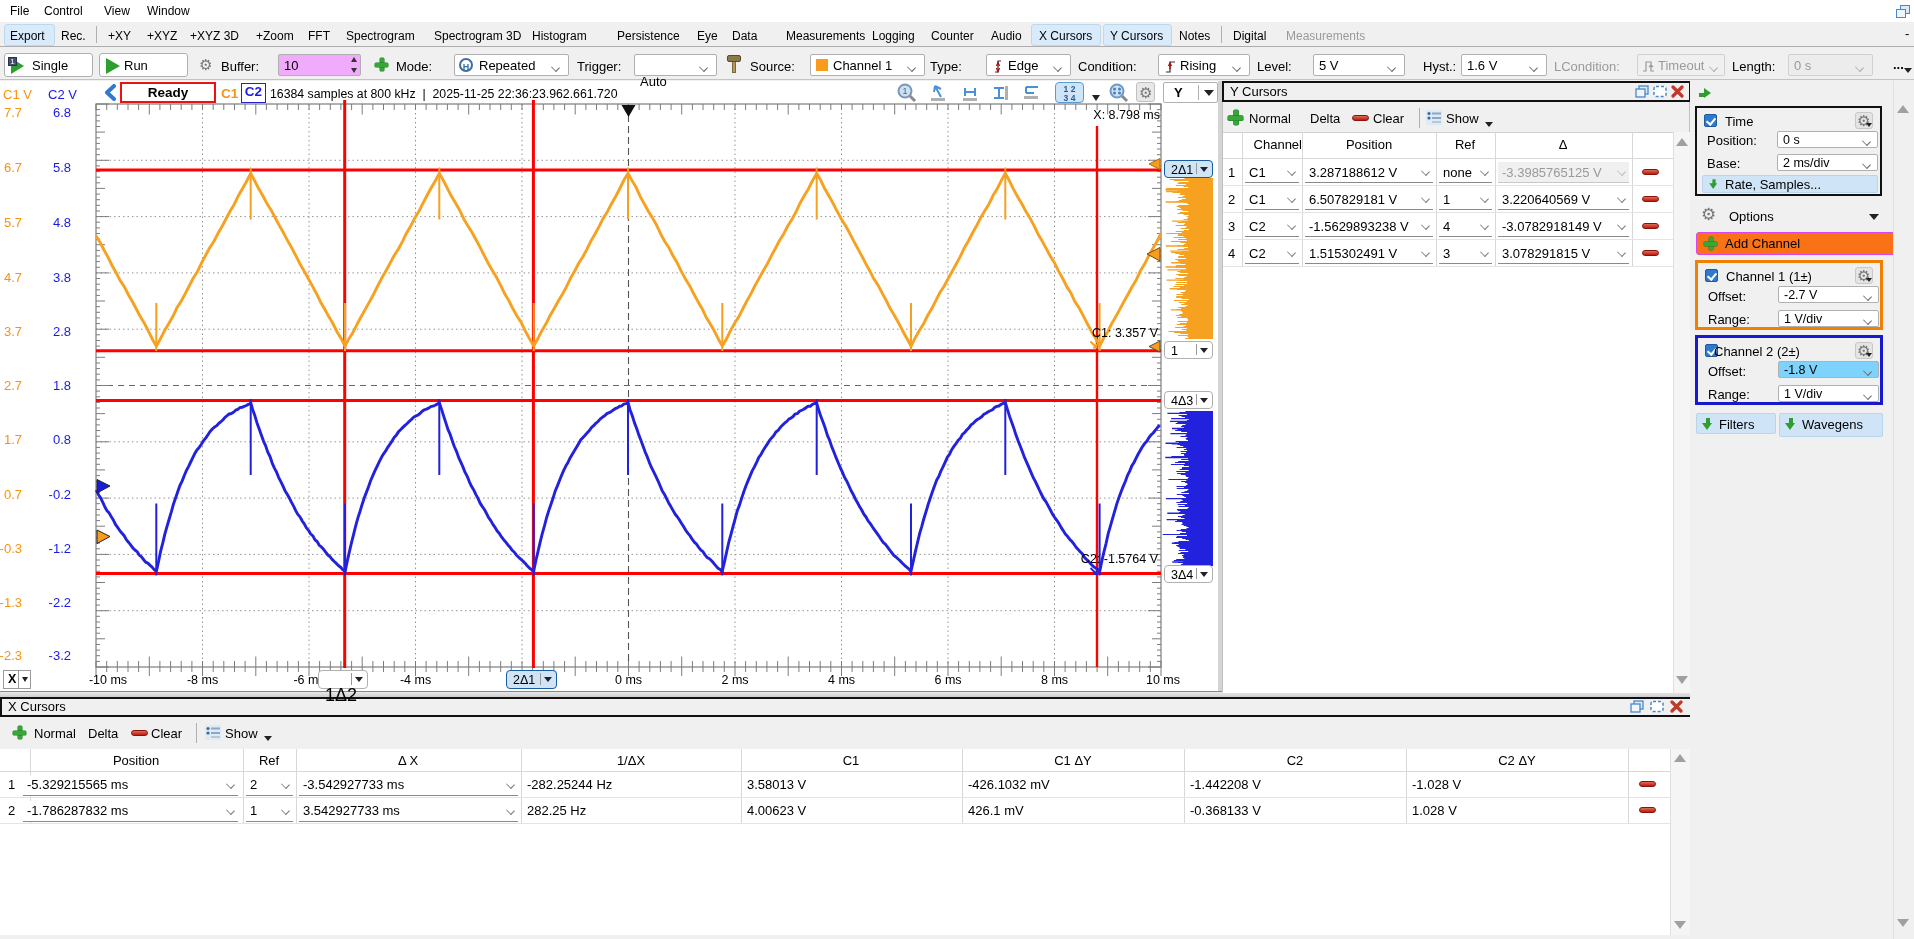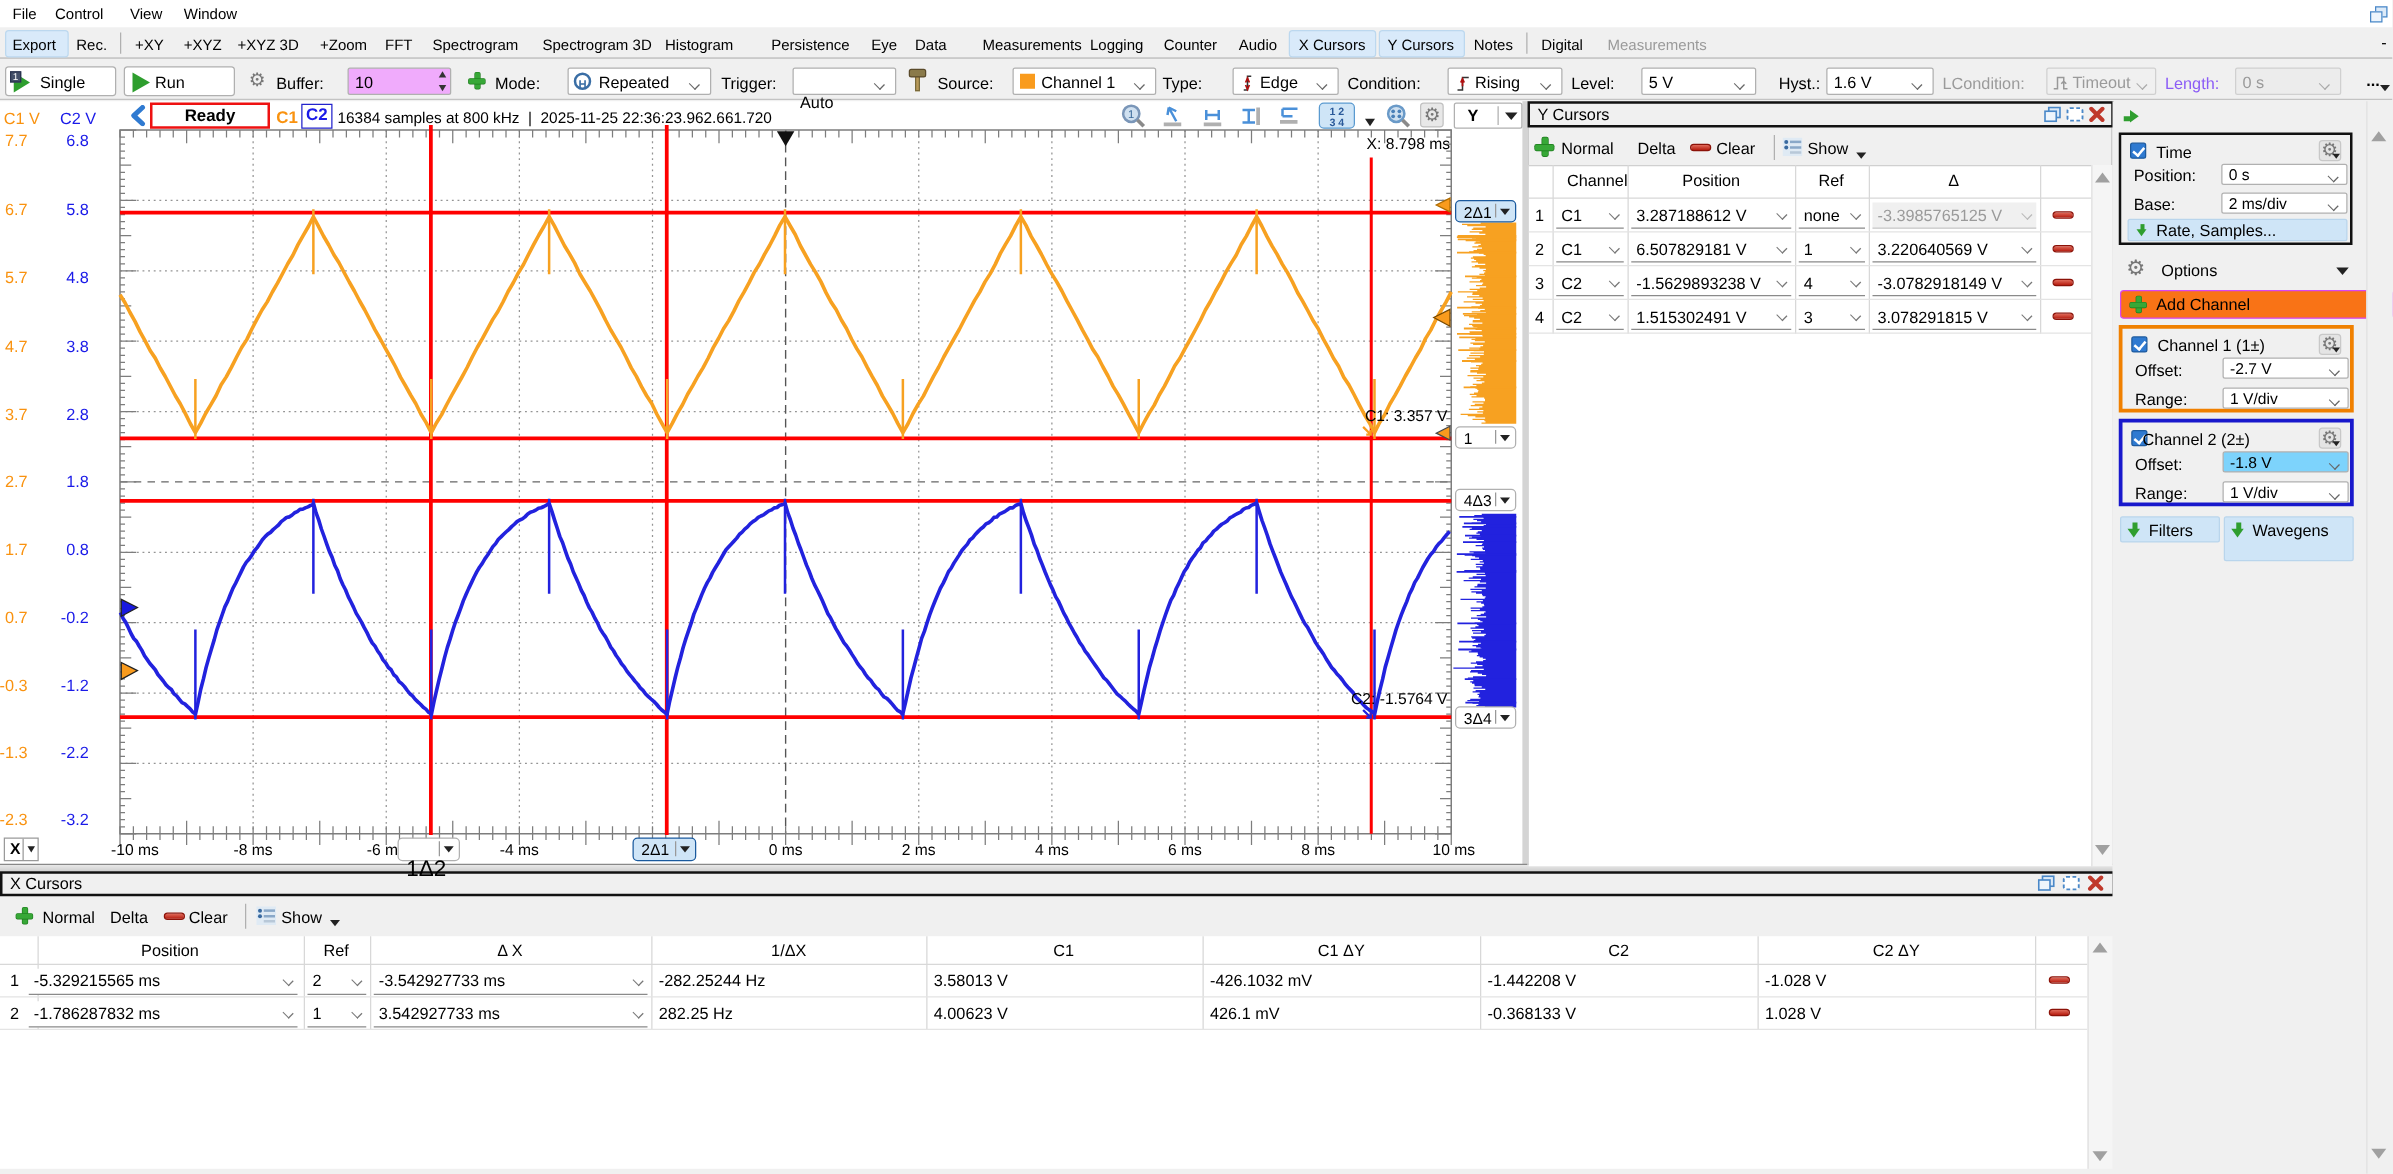--- a/index.html
+++ b/index.html
@@ -214,21 +214,21 @@
  <div class="chev" style="right:8px;top:8px"></div>
 </div>
 <span class="row-txt" style="left:1554px;top:59px;color:#9a9a9a;z-index:6">LCondition:</span>
 <div class="abs" style="left:1637px;top:54px;width:88px;height:22px;background:#f0f0f0;border:1px solid #d0d0d0;border-radius:2px;z-index:6;color:#9a9a9a">
  <svg class="abs" style="left:3px;top:3px" width="15" height="16">
       <path d="M2,13 H5 V4 H10 V13 H13 M10,7 L8,9 M10,7 L12,9" stroke="#999" stroke-width="1.2" fill="none"></path>
     </svg>
  <span class="row-txt" style="left:20px;top:3px">Timeout</span>
  <div class="chev" style="right:6px;top:8px;opacity:0.5"></div>
 </div>
-<span class="row-txt" style="left:1732px;top:59px;color:#8b5cf6;z-index:6">Length:</span>
+<span class="row-txt" style="left:1732px;top:59px;color:#000000;z-index:6">Length:</span>
 <div class="abs" style="left:1788px;top:54px;width:85px;height:22px;background:#ececec;border:1px solid #d0d0d0;border-radius:2px;z-index:6;color:#9a9a9a">
  <span class="row-txt" style="left:5px;top:3px">0 s</span>
  <div class="chev" style="right:8px;top:8px;opacity:0.5"></div>
 </div>
 <span class="row-txt" style="left:1893px;top:57px;font-weight:bold;z-index:6">...</span>
 <div class="abs" style="left:1904px;top:68px;width:0;height:0;border-left:4px solid transparent;border-right:4px solid transparent;border-top:5px solid #222;z-index:6"></div>
 
 <span class="row-txt" style="left:3px;top:87px;color:#f9920f;z-index:6">C1 V</span>
 <span class="row-txt" style="left:48px;top:87px;color:#1a1ae8;z-index:6">C2 V</span>
 <svg class="abs" style="left:102px;top:84px;z-index:6" width="16" height="17">
@@ -592,19 +592,19 @@
       <span class="row-txt" style="left:10px;top:49px">Range:</span>
       <div class="abs" style="left:80px;top:47px;width:101px;height:17px;background:#fff;border:1px solid #b0b0b0;border-radius:2px">
         <span class="row-txt" style="left:5px;top:1px;font-size:12.5px">1 V/div</span>
         <div class="chev" style="right:6px;top:5px"></div>
       </div>
     </div>
     <div class="bluebtn" style="left:6px;top:332px;width:80px;height:21px">
       <div class="gdown" style="left:5px;top:4px"></div>
       <span class="row-txt" style="left:22px;top:3px">Filters</span>
     </div>
-    <div class="bluebtn" style="left:89px;top:332px;width:104px;height:36px">
+    <div class="bluebtn" style="left:89px;top:332px;width:104px;height:24px">
       <div class="gdown" style="left:5px;top:4px"></div>
       <span class="row-txt" style="left:22px;top:3px">Wavegens</span>
     </div>
     <div class="abs" style="left:203px;top:0;width:21px;height:858px;background:#f0f0f0;border-left:1px solid #e0e0e0"></div>
     <div class="scroll-up" style="left:207px;top:24px"></div>
     <div class="scroll-dn" style="left:207px;top:838px"></div>
   </div>
 </body></html>

